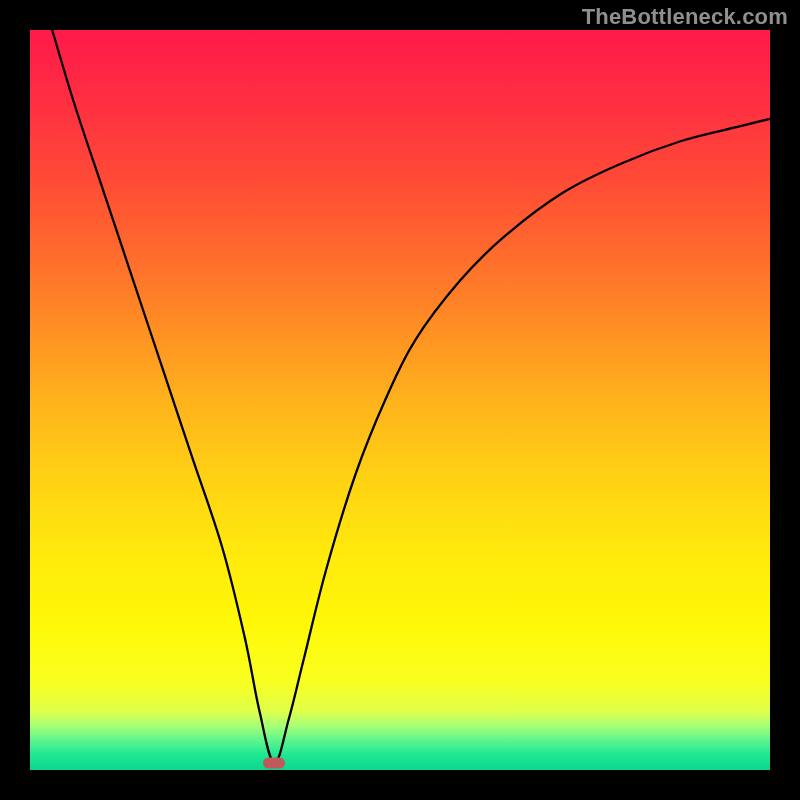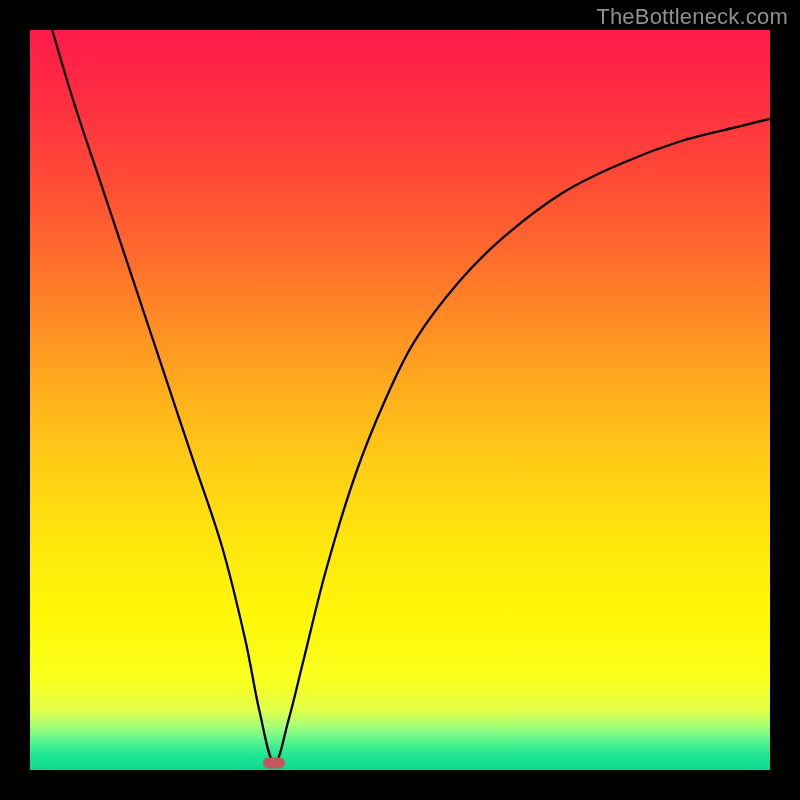--- a/index.html
+++ b/index.html
@@ -42,21 +42,21 @@
       #1ee693 98%,
       #0bd78d 100%
     );
   }
   .watermark {
     position: absolute;
     top: 4px;
     right: 12px;
     color: #8f8f8f;
     font-size: 22px;
-    font-weight: 400;
+    font-weight: 700;
     letter-spacing: 0.2px;
     user-select: none;
   }
   svg.curve {
     position: absolute;
     left: 0;
     top: 0;
     width: 740px;
     height: 740px;
     overflow: visible;

